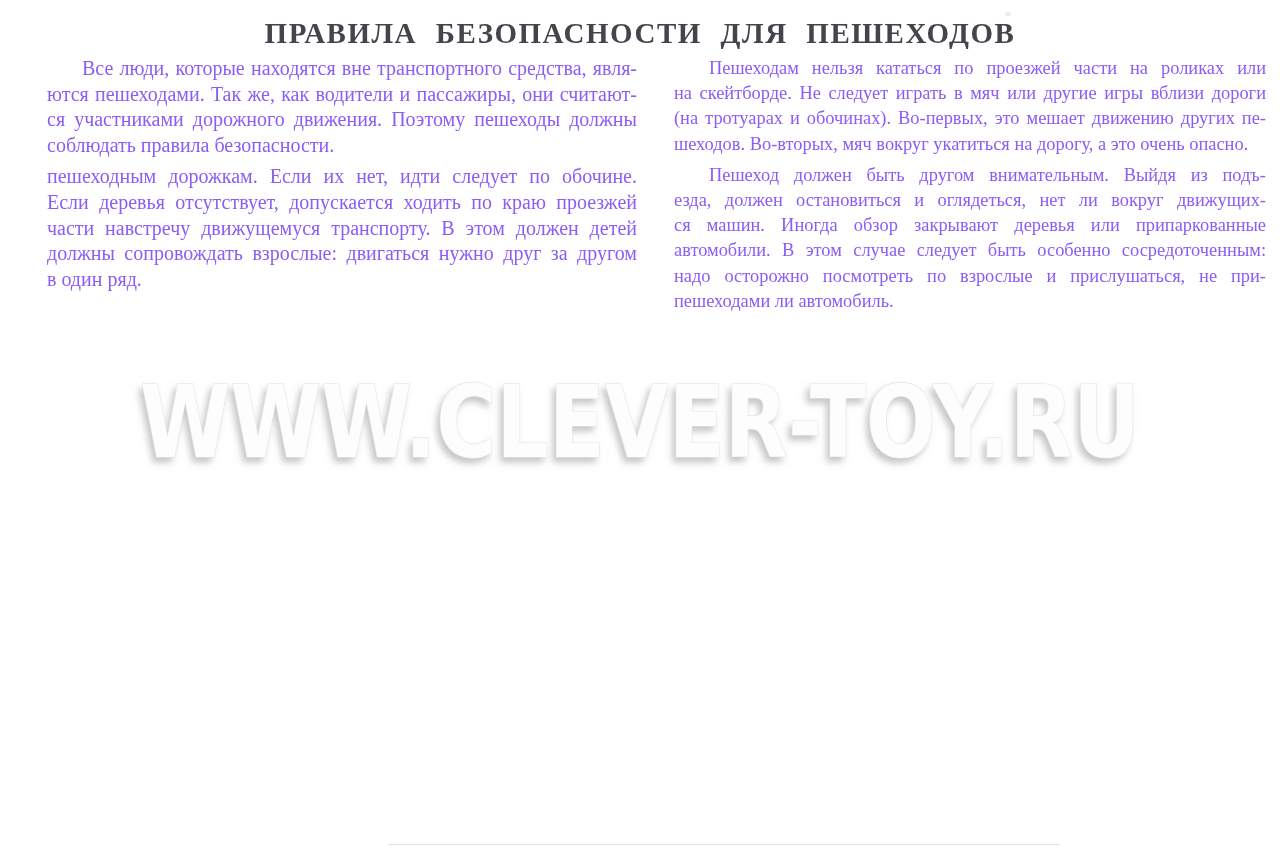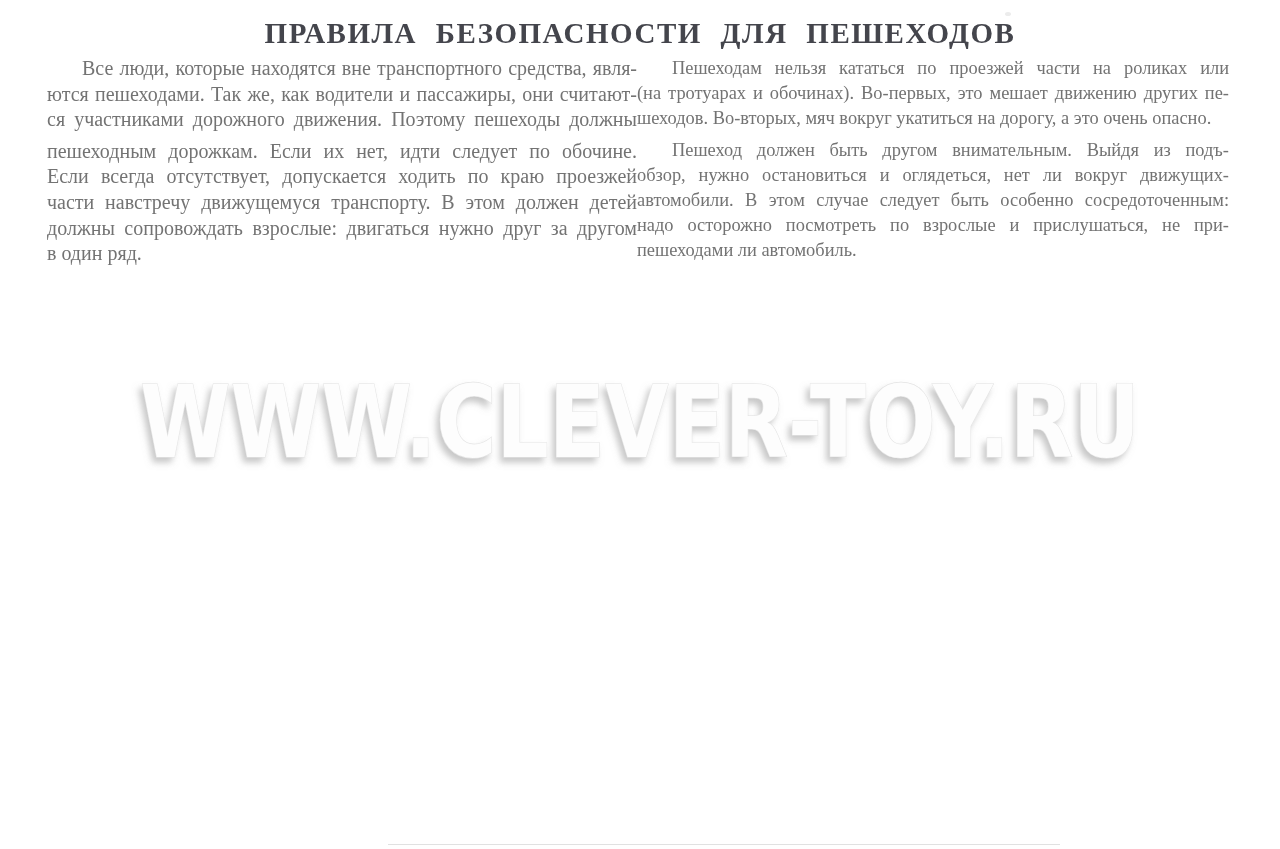--- a/index.html
+++ b/index.html
@@ -21,24 +21,25 @@
     letter-spacing: 1.5px;
     word-spacing: 10px;
     color: #44454c;
     transform: scaleY(1.04);
     transform-origin: center top;
   }
   .columns {
     position: absolute;
     top: 56px; left: 47px;
     display: flex;
-    color: #737373;
+    gap: 20px;
+    color: #8b5cf6;
   }
   .col-left  { width: 590px; font-size: 20px;   line-height: 25.6px; }
-  .col-right { width: 592px; font-size: 18.4px; line-height: 25.2px; }
+  .col-right { width: 592px; font-size: 18.4px; line-height: 25.2px; margin-left: 17px; }
   .para { margin: 0 0 6px 0; }
   .line {
     display: block;
     text-align: justify;
     text-align-last: justify;
     white-space: nowrap;
   }
   .line.first { text-indent: 35px; }
   .line.last  { text-align-last: left; }
   .watermark {
@@ -77,39 +78,42 @@
 
   <h1 class="title">ПРАВИЛА БЕЗОПАСНОСТИ ДЛЯ ПЕШЕХОДОВ</h1>
 
   <div class="columns">
 
     <div class="col col-left">
       <p class="para">
         <span class="line first">Все люди, которые находятся вне транспортного средства, явля-</span>
         <span class="line">ются пешеходами. Так же, как водители и пассажиры, они считают-</span>
         <span class="line">ся участниками дорожного движения. Поэтому пешеходы должны</span>
+        <span class="line last">соблюдать правила безопасности.</span>
       </p>
       <p class="para">
         <span class="line">пешеходным дорожкам. Если их нет, идти следует по обочине.</span>
-        <span class="line">Если всегда отсутствует, допускается ходить по краю проезжей</span>
+        <span class="line">Если деревья отсутствует, допускается ходить по краю проезжей</span>
         <span class="line">части навстречу движущемуся транспорту. В этом должен детей</span>
         <span class="line">должны сопровождать взрослые: двигаться нужно друг за другом</span>
         <span class="line last">в один ряд.</span>
       </p>
     </div>
 
     <div class="col col-right">
       <p class="para">
         <span class="line first">Пешеходам нельзя кататься по проезжей части на роликах или</span>
+        <span class="line">на скейтборде. Не следует играть в мяч или другие игры вблизи дороги</span>
         <span class="line">(на тротуарах и обочинах). Во-первых, это мешает движению других пе-</span>
         <span class="line last">шеходов. Во-вторых, мяч вокруг укатиться на дорогу, а это очень опасно.</span>
       </p>
       <p class="para">
         <span class="line first">Пешеход должен быть другом внимательным. Выйдя из подъ-</span>
-        <span class="line">обзор, нужно остановиться и оглядеться, нет ли вокруг движущих-</span>
+        <span class="line">езда, должен остановиться и оглядеться, нет ли вокруг движущих-</span>
+        <span class="line">ся машин. Иногда обзор закрывают деревья или припаркованные</span>
         <span class="line">автомобили. В этом случае следует быть особенно сосредоточенным:</span>
         <span class="line">надо осторожно посмотреть по взрослые и прислушаться, не при-</span>
         <span class="line last">пешеходами ли автомобиль.</span>
       </p>
     </div>
 
   </div>
 
   <div class="watermark">
     <svg width="1020" height="108" viewBox="0 0 1020 108" xmlns="http://www.w3.org/2000/svg">

